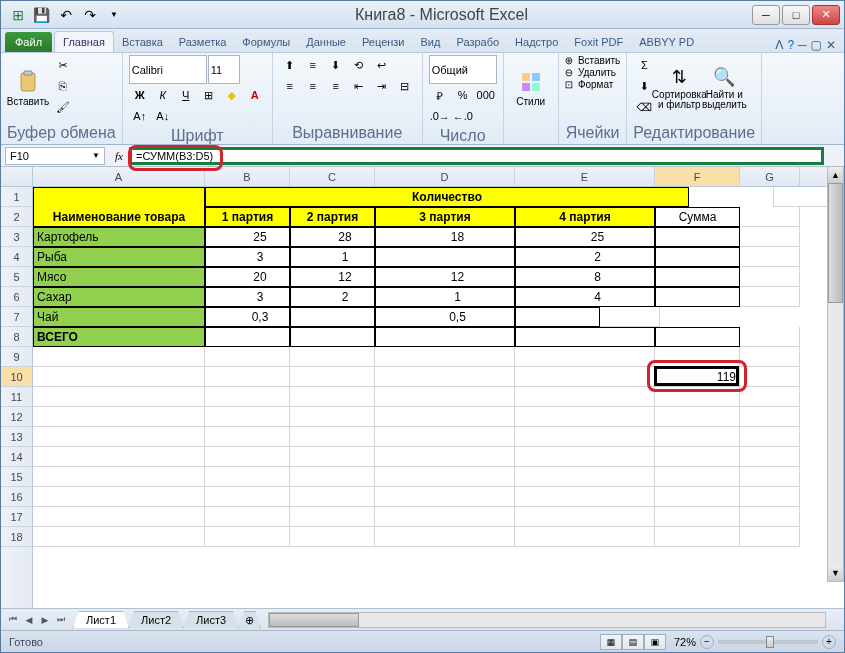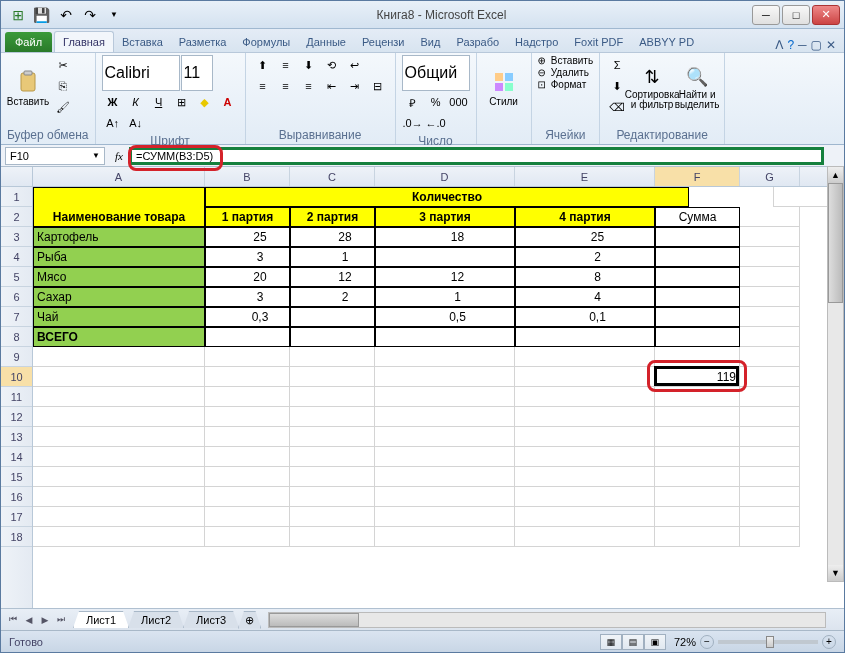--- a/index.html
+++ b/index.html
@@ -3,41 +3,41 @@
 <meta charset="utf-8">
 <style>
 * { box-sizing: border-box; margin: 0; padding: 0; font-family: 'Segoe UI', Tahoma, sans-serif; }
 body { background: #fff; width: 845px; height: 653px; overflow: hidden; position: relative; }
 
 .window { border: 1px solid #5a7aa0; width: 845px; height: 653px; display: flex; flex-direction: column; }
 
 .titlebar { height: 28px; background: linear-gradient(#e8f0f8, #d4e2f0); display: flex; align-items: center; border-bottom: 1px solid #a0b8d0; }
 .qat { display: flex; gap: 2px; padding: 0 6px; align-items: center; }
 .qat-btn { width: 22px; height: 22px; display: flex; align-items: center; justify-content: center; font-size: 14px; cursor: pointer; border-radius: 2px; }
-.title-text { flex: 1; text-align: center; font-size: 12px; color: #444; }
+.title-text { flex: 1; text-align: center; font-size: 16px; color: #444; }
 .win-controls { display: flex; gap: 2px; padding-right: 4px; }
 .win-btn { width: 28px; height: 20px; border: 1px solid #999; border-radius: 3px; display: flex; align-items: center; justify-content: center; font-size: 11px; cursor: pointer; background: linear-gradient(#f8f8f8,#e0e0e0); }
 .win-btn.close { background: linear-gradient(#e88,#c44); color: #fff; border-color: #a33; }
 
 .ribbon-tabs { height: 24px; background: linear-gradient(#e4ecf6,#d8e4f0); display: flex; align-items: flex-end; padding-left: 4px; font-size: 11px; border-bottom: 1px solid #b8c8da; }
 .rtab { padding: 4px 8px; cursor: pointer; color: #3a5a85; white-space: nowrap; }
 .rtab.file { background: linear-gradient(#3a9a3a,#2a7a2a); color: #fff; border-radius: 3px 3px 0 0; margin-right: 2px; padding: 4px 10px; }
 .rtab.active { background: #f2f6fb; border: 1px solid #b8c8da; border-bottom: none; border-radius: 3px 3px 0 0; color: #336; }
 .rtab-help { margin-left: auto; display: flex; gap: 4px; padding-right: 8px; }
 .rtab-help span { cursor: pointer; color: #3a5a85; font-size: 12px; }
 
 .ribbon { height: 92px; background: linear-gradient(#f4f8fc,#e2ecf6); border-bottom: 1px solid #9eb6ce; display: flex; font-size: 10px; }
 .rgroup { border-right: 1px solid #c4d4e4; padding: 2px 6px; display: flex; flex-direction: column; }
 .rgroup-body { flex: 1; display: flex; gap: 3px; align-items: flex-start; }
-.rgroup-label { text-align: center; color: #5a7090; font-size: 12px; padding-top: 1px; }
+.rgroup-label { text-align: center; color: #5a7090; font-size: 16px; padding-top: 1px; }
 .rbtn-lg { width: 42px; height: 66px; display: flex; flex-direction: column; align-items: center; justify-content: center; gap: 2px; cursor: pointer; border-radius: 3px; padding: 2px; }
 .rbtn-sm { width: 22px; height: 20px; display: flex; align-items: center; justify-content: center; cursor: pointer; border-radius: 2px; font-size: 11px; }
 .rcol { display: flex; flex-direction: column; gap: 1px; }
 .rrow { display: flex; gap: 1px; align-items: center; }
-.font-combo { height: 36px; border: 1px solid #a8b8c8; background: #fff; font-size: 16px; padding: 8px 2px; }
+.font-combo { height: 29px; border: 1px solid #a8b8c8; background: #fff; font-size: 11px; padding: 8px 2px; }
 .icon-svg { width: 24px; height: 24px; }
 
 .formula-bar { height: 22px; display: flex; align-items: center; border-bottom: 1px solid #b0c0d0; background: #eef2f8; font-size: 11px; }
 .name-box { width: 100px; border: 1px solid #a8b8c8; background: #fff; height: 18px; margin: 0 4px; padding: 0 4px; display: flex; align-items: center; justify-content: space-between; }
 .fx-label { padding: 0 6px; font-style: italic; font-family: 'Times New Roman', serif; cursor: pointer; }
 .formula-input { flex: 1; height: 18px; border: 3px solid #15803d; background: #fff; padding: 0 4px; display: flex; align-items: center; margin-right: 20px; position: relative; }
 .highlight-formula { position: absolute; left: -4px; top: -5px; border: 3px solid #d4222a; border-radius: 8px; padding: 2px 8px 2px 4px; height: 26px; display: flex; align-items: center; pointer-events: none; }
 
 .grid-area { flex: 1; display: flex; overflow: hidden; background: #fff; }
 .row-hdrs { width: 32px; background: linear-gradient(90deg,#eef2f8,#e4eaf2); border-right: 1px solid #b8c8d8; }
@@ -350,21 +350,20 @@
           <div class="cell cD data-cell">1</div>
           <div class="cell cE data-cell">4</div>
           <div class="cell cF data-cell"></div>
           <div class="cell cG"></div>
         </div>
         <div class="row">
           <div class="cell cA hdr-green">Чай</div>
           <div class="cell cB data-cell">0,3</div>
           <div class="cell cC data-cell"></div>
           <div class="cell cD data-cell">0,5</div>
-          <div class="cell cE data-cell">0,1</div>
           <div class="cell cF data-cell"></div>
           <div class="cell cG"></div>
         </div>
         <div class="row">
           <div class="cell cA hdr-green" style="font-weight:bold">ВСЕГО</div>
           <div class="cell cB data-cell"></div>
           <div class="cell cC data-cell"></div>
           <div class="cell cD data-cell"></div>
           <div class="cell cE data-cell"></div>
           <div class="cell cF data-cell"></div>

